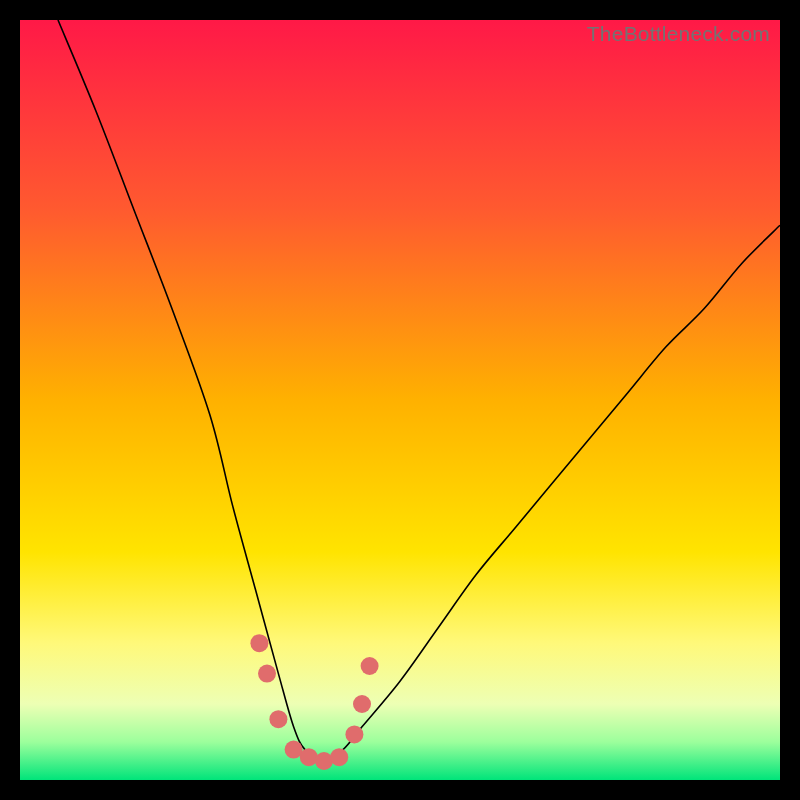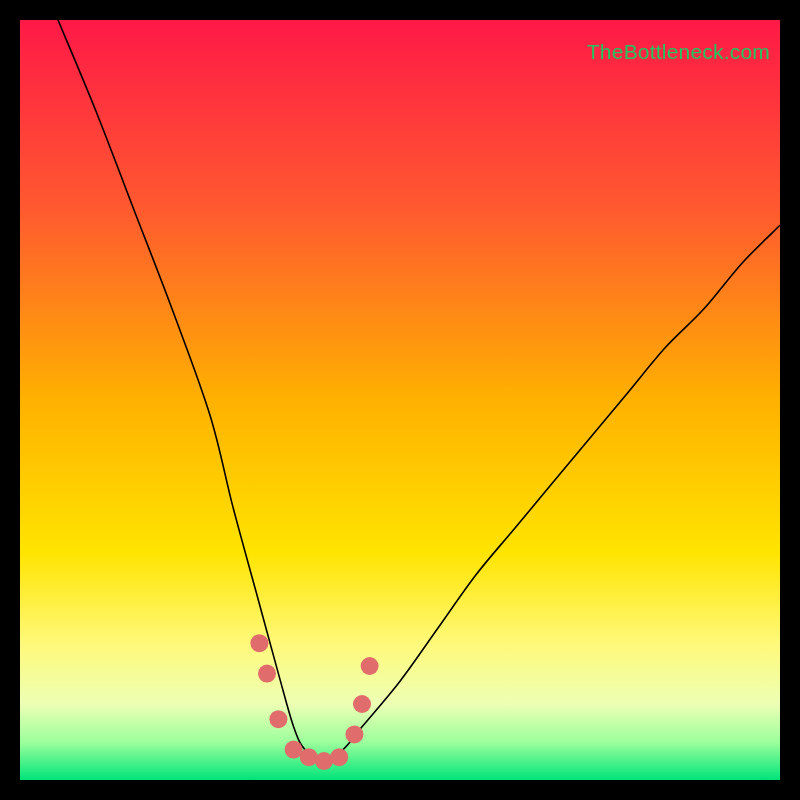--- a/index.html
+++ b/index.html
@@ -21,23 +21,23 @@
   }
   .gradient {
     position: absolute;
     left: 0;
     top: 0;
     width: 760px;
     height: 760px;
   }
   .watermark {
     position: absolute;
-    top: 20px;
+    top: 2px;
     right: 10px;
-    color: #22c55e;
+    color: #737373;
     font-size: 21px;
     font-weight: 500;
     letter-spacing: 0.2px;
   }
   svg.overlay {
     position: absolute;
     left: 0;
     top: 0;
     width: 760px;
     height: 760px;

